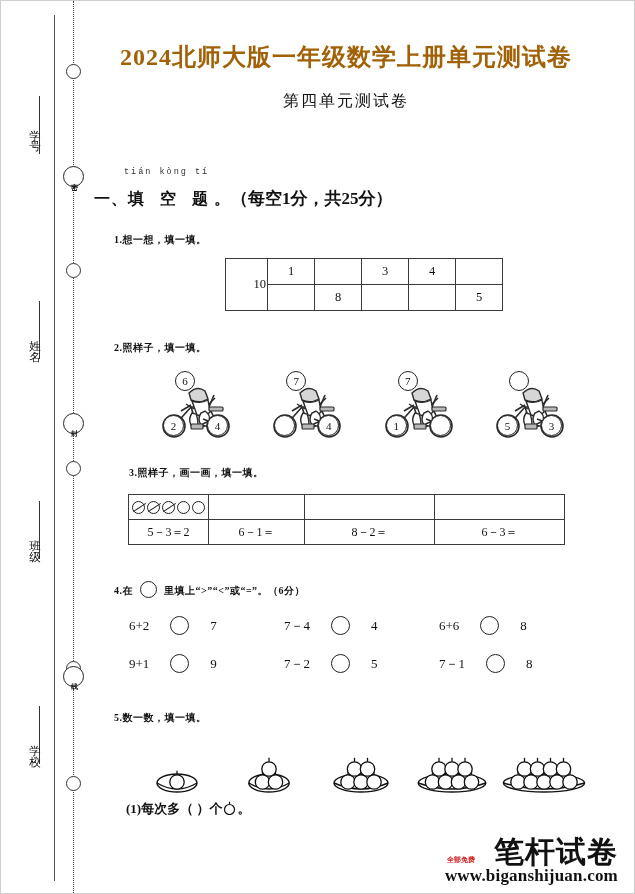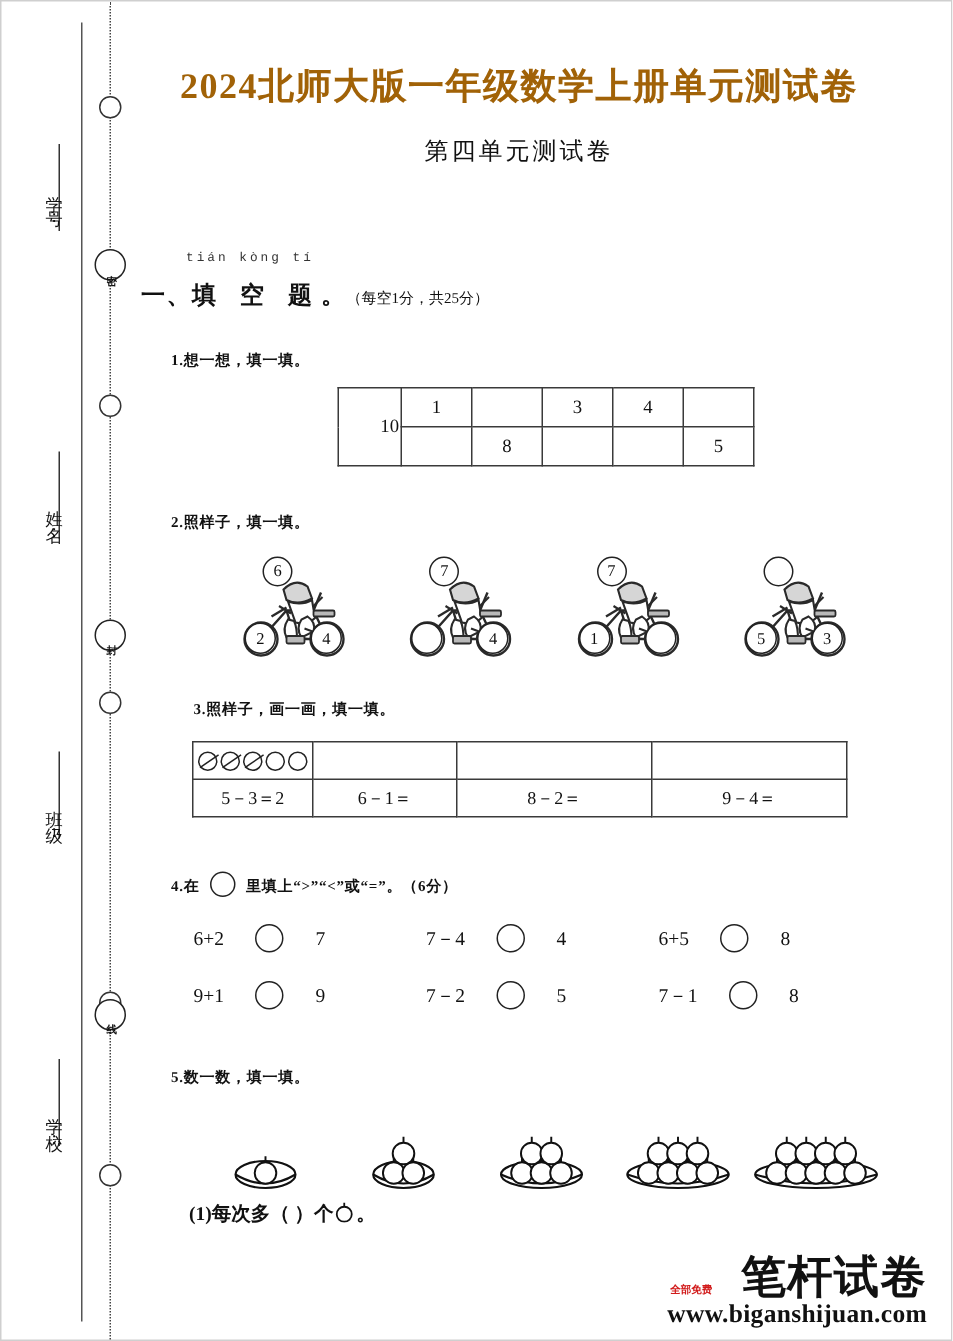--- a/index.html
+++ b/index.html
@@ -85,21 +85,21 @@
     letter-spacing:2px;
     color:#333;
   }
   .sec-head {
     position:absolute; left:93px; top:186px;
     font-size:16px; font-weight:bold;
     letter-spacing:1px;
   }
   .sec-head .sp { letter-spacing:6px; }
   .sec-head .score {
-    font-weight:normal; font-size:10px; letter-spacing:0;
+    font-weight:bold; font-size:17px; letter-spacing:0;
   }
 
   .q-label {
     position:absolute;
     font-size:10px; font-weight:bold;
     letter-spacing:0.5px;
   }
 
   
   #q1-table {
@@ -420,21 +420,21 @@
             </div>
           </td>
           <td class="c2"></td>
           <td class="c3"></td>
           <td class="c4"></td>
         </tr>
         <tr>
           <td class="c1">5－3＝2</td>
           <td class="c2">6－1＝</td>
           <td class="c3">8－2＝</td>
-          <td class="c4">9－4＝</td>
+          <td class="c4">6－3＝</td>
         </tr>
       </tbody>
     </table>
 
   <div class="q-label" style="left:113px; top:580px;">
     <span>4.在</span>
     <span class="ring small" style="vertical-align:-4px; margin:0 4px;"></span>
     <span>里填上“&gt;”“&lt;”或“=”。（6分）</span>
   </div>
   <div class="cmp-grid" id="cmp-grid">
@@ -443,21 +443,21 @@
           <span>6+2</span>
           <span class="ring"></span>
           <span>7</span>
         </div>
         <div class="cmp">
           <span>7－4</span>
           <span class="ring"></span>
           <span>4</span>
         </div>
         <div class="cmp">
-          <span>6+5</span>
+          <span>6+6</span>
           <span class="ring"></span>
           <span>8</span>
         </div>
       </div>
       <div class="cmp-line">
         <div class="cmp">
           <span>9+1</span>
           <span class="ring"></span>
           <span>9</span>
         </div>

